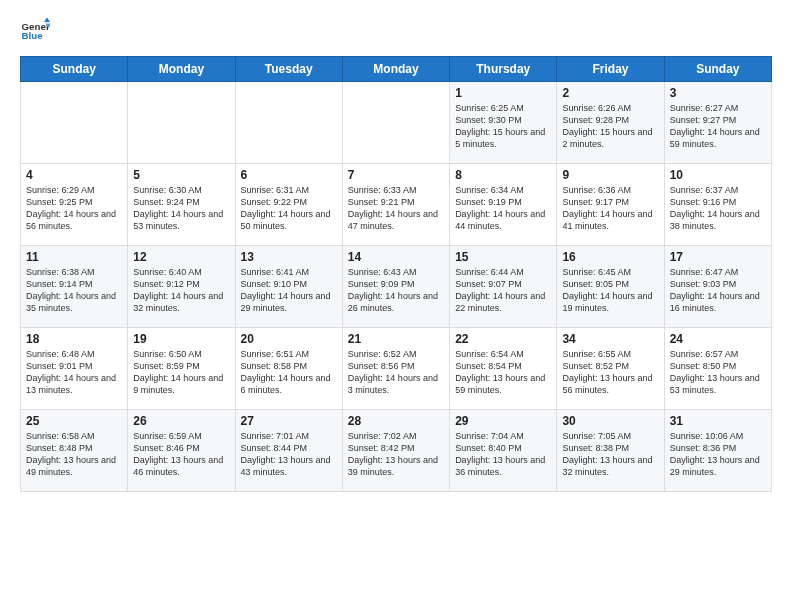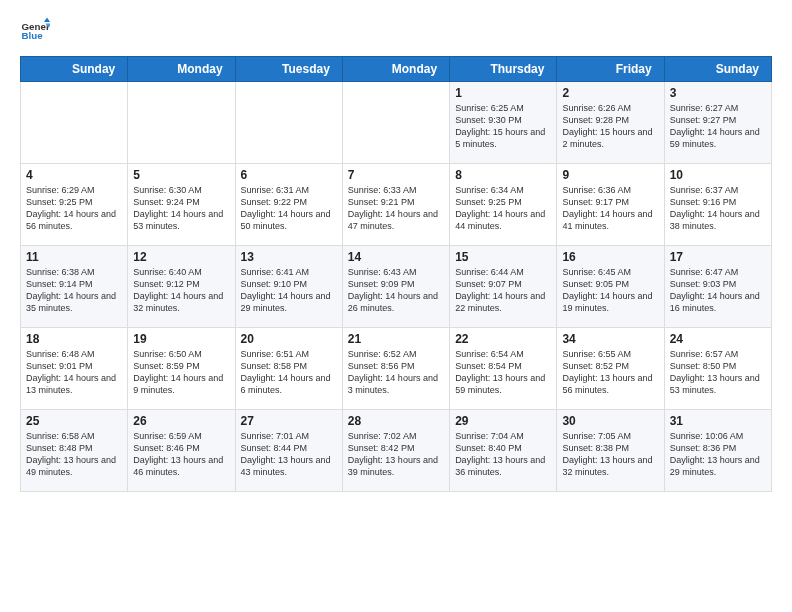--- a/index.html
+++ b/index.html
@@ -48,21 +48,21 @@
       table-layout: fixed;
     }
     thead tr {
       background-color: #2176c7;
     }
     thead th {
       color: #fff;
       font-size: 12px;
       font-weight: bold;
       padding: 5px 12px;
-      text-align: right;
+      text-align: center;
       border: 1px solid #1a5fa0;
     }
     tbody tr {
       border: 1px solid #ddd;
     }
     tbody td {
       vertical-align: top;
       padding: 4px 5px;
       font-size: 9.5px;
       color: #333;
@@ -166,21 +166,21 @@
           </td>
           <td>
             <span class="day-num">7</span>
             <div class="cell-text" style="white-space: pre-line;">Sunrise: 6:33 AM
 Sunset: 9:21 PM
 Daylight: 14 hours and 47 minutes.</div>
           </td>
           <td>
             <span class="day-num">8</span>
             <div class="cell-text" style="white-space: pre-line;">Sunrise: 6:34 AM
-Sunset: 9:25 PM
+Sunset: 9:19 PM
 Daylight: 14 hours and 44 minutes.</div>
           </td>
           <td>
             <span class="day-num">9</span>
             <div class="cell-text" style="white-space: pre-line;">Sunrise: 6:36 AM
 Sunset: 9:17 PM
 Daylight: 14 hours and 41 minutes.</div>
           </td>
           <td>
             <span class="day-num">10</span>

